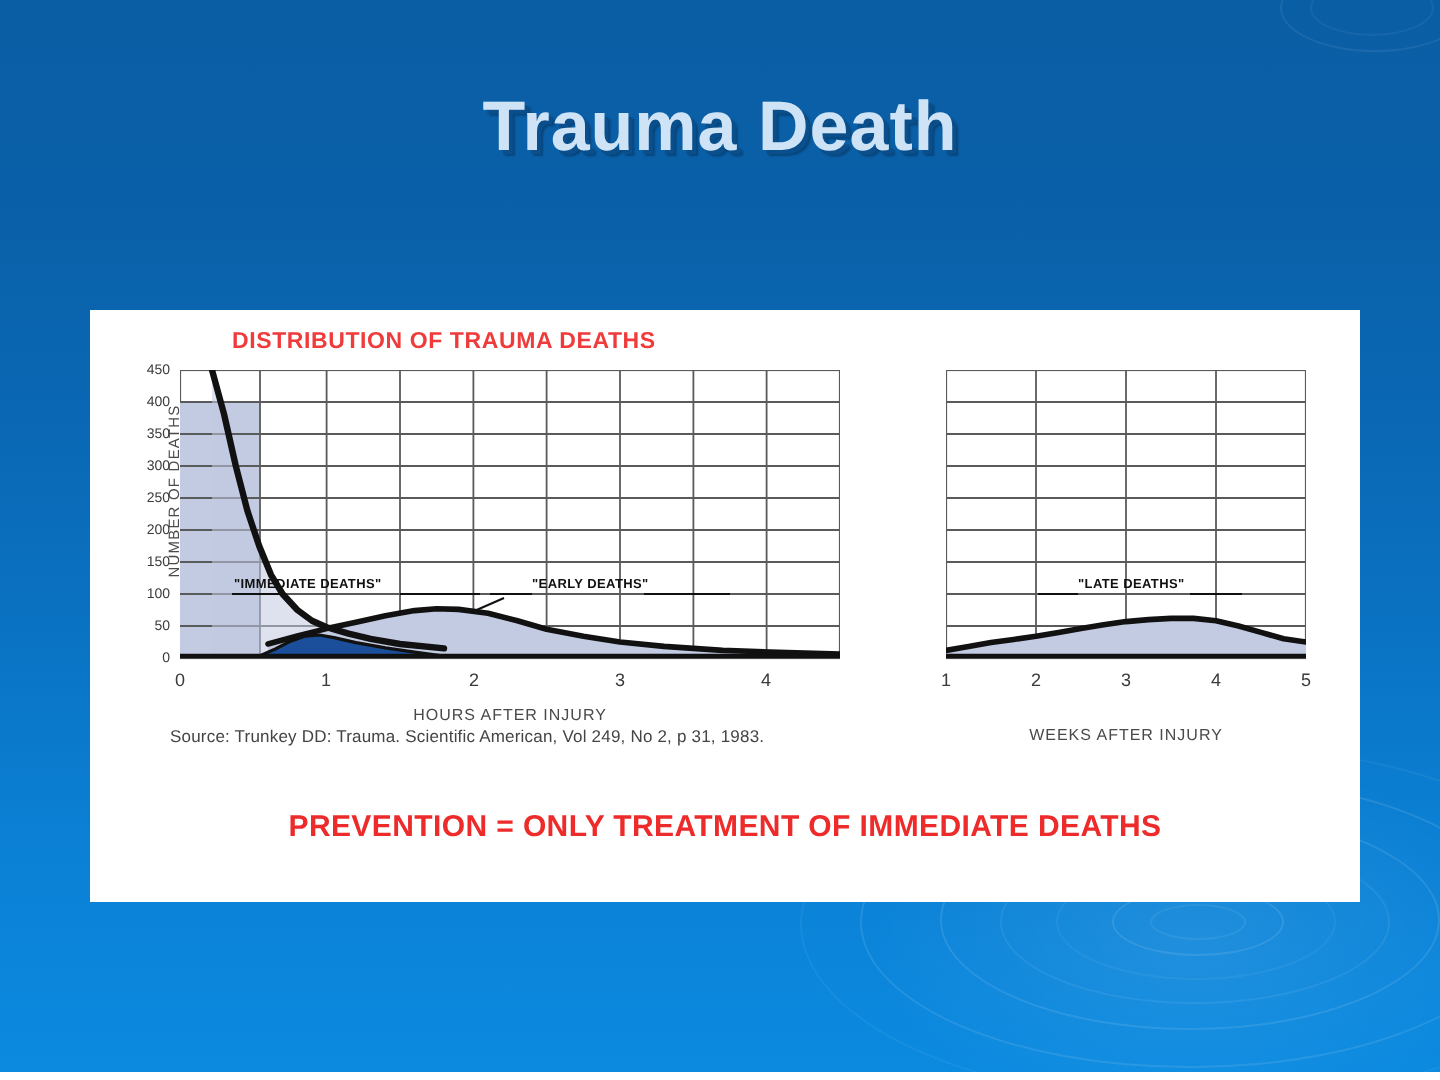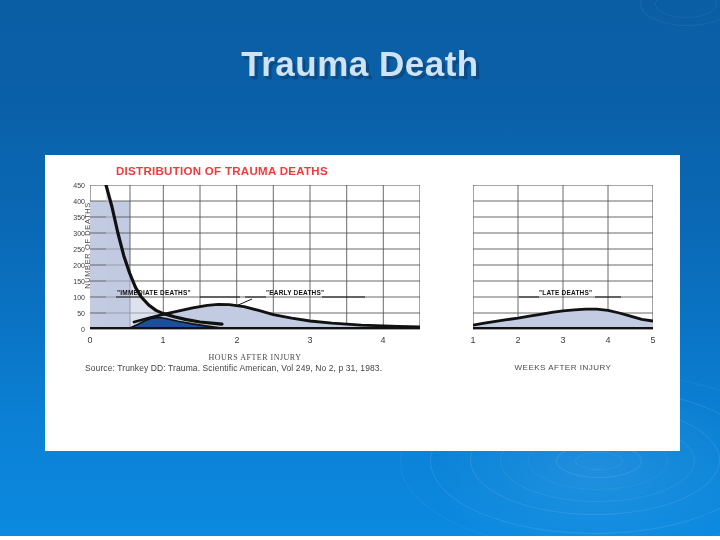--- a/index.html
+++ b/index.html
@@ -177,21 +177,21 @@
 
       <div style="position:absolute; left:72px; top:134px; font-size:6.5px; color:#111; font-weight:bold; letter-spacing:0.2px;">"IMMEDIATE DEATHS"</div>
       <div style="position:absolute; left:221px; top:134px; font-size:6.5px; color:#111; font-weight:bold; letter-spacing:0.2px;">"EARLY DEATHS"</div>
 
       <div class="xtick" style="left:35px;  top:180px;">0</div>
       <div class="xtick" style="left:108px; top:180px;">1</div>
       <div class="xtick" style="left:182px; top:180px;">2</div>
       <div class="xtick" style="left:255px; top:180px;">3</div>
       <div class="xtick" style="left:328px; top:180px;">4</div>
 
-      <div class="axis-caption" style="left:130px; top:198px; width:160px;font-family:Liberation Serif, serif;">HOURS AFTER INJURY</div>
+      <div class="axis-caption" style="left:130px; top:198px; width:160px;">HOURS AFTER INJURY</div>
     </div>
 
     <div>
       <svg style="position:absolute; left:428px; top:30px;" width="180" height="150" viewBox="0 0 180 150">
         <rect x="0" y="0" width="180" height="144" fill="#ffffff" stroke="#5a5a5a" stroke-width="1.1"></rect>
 
         <g stroke="#5a5a5a" stroke-width="0.9">
           <line x1="0" y1="16" x2="180" y2="16"></line>
           <line x1="0" y1="32" x2="180" y2="32"></line>
           <line x1="0" y1="48" x2="180" y2="48"></line>
@@ -226,15 +226,16 @@
       <div class="xtick" style="left:418px; top:180px;">1</div>
       <div class="xtick" style="left:463px; top:180px;">2</div>
       <div class="xtick" style="left:508px; top:180px;">3</div>
       <div class="xtick" style="left:553px; top:180px;">4</div>
       <div class="xtick" style="left:598px; top:180px;">5</div>
 
       <div class="axis-caption" style="left:438px; top:198px; width:160px;margin-top:10px;">WEEKS AFTER INJURY</div>
     </div>
 
     <div class="source">Source: Trunkey DD: Trauma. Scientific American, Vol 249, No 2, p 31, 1983.</div>
+    <div class="bottom-line">PREVENTION = ONLY TREATMENT OF IMMEDIATE DEATHS</div>
 
   </div>
 </div>
 
 </body></html>

